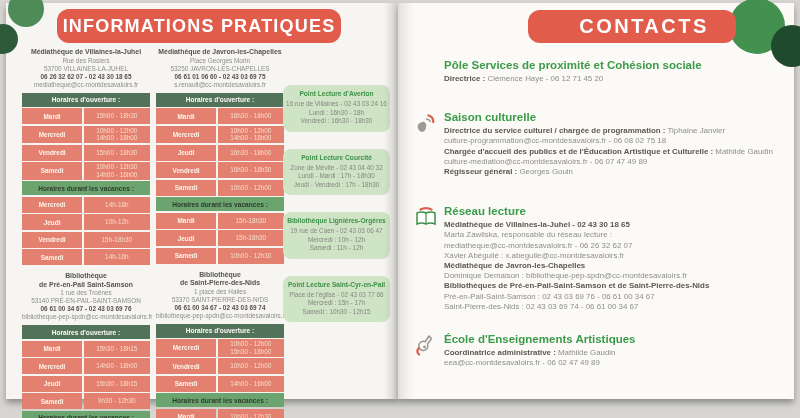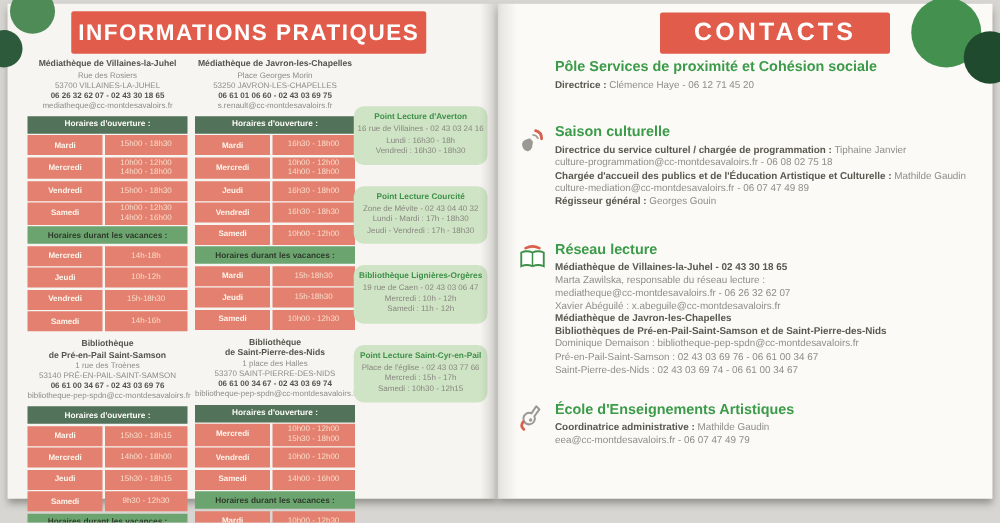--- a/index.html
+++ b/index.html
@@ -12,23 +12,23 @@
   .page-left{left:6px;width:392px;background:#f6f5f1;}
   .page-right{left:398px;width:396px;background:#fbfaf7;}
   .spine{position:absolute;left:384px;top:3px;width:30px;height:396px;z-index:4;pointer-events:none;
     background:linear-gradient(to right,rgba(0,0,0,0) 0%,rgba(95,93,87,0.22) 42%,rgba(140,138,130,0.16) 58%,rgba(0,0,0,0) 100%);}
   .circle{position:absolute;border-radius:50%;z-index:5;}
   .c1{left:8px;top:-9px;width:36px;height:36px;background:#4e8b56;}
   .c2{left:-12px;top:24px;width:30px;height:30px;background:#2d5a3b;}
   .c3{left:729px;top:-2px;width:56px;height:56px;background:#43904f;}
   .c4{left:771px;top:25px;width:42px;height:42px;background:#1f4a2e;}
   .banner{position:absolute;z-index:6;background:#e25c4b;color:#fff;font-weight:bold;
-    display:flex;align-items:center;justify-content:center;border-radius:2px;}
+    display:flex;align-items:center;justify-content:center;border-radius:12px;}
   .banner-left{left:57px;top:9px;width:284px;height:34px;font-size:18px;letter-spacing:1.2px;}
-  .banner-right{left:528px;top:10px;width:184px;height:33px;font-size:20px;letter-spacing:2.5px;}
+  .banner-right{left:528px;top:10px;width:184px;height:33px;font-size:20px;letter-spacing:2.5px;padding-left:24px;}
 
   
   .col{position:absolute;z-index:3;}
   .colA{left:22px;top:48px;width:128px;}
   .colB{left:156px;top:48px;width:128px;}
   .colC{left:283px;top:85px;width:107px;}
   .venue + .venue{margin-top:7px;}
   .venue-head{text-align:center;margin-bottom:4px;}
   .v-title{font-size:6.9px;font-weight:bold;color:#55544d;line-height:8.5px;}
   .v-line{font-size:6.4px;color:#8e8e88;line-height:8px;}
@@ -41,21 +41,21 @@
   .hrow{display:grid;grid-template-columns:47% 1fr;gap:1.5px;}
   .hrow > div{background:#e4806f;display:flex;flex-direction:column;justify-content:center;
     align-items:center;min-height:14px;padding:1px 0;}
   .dcell{font-size:6.4px;font-weight:bold;color:#fdf4ea;}
   .tcell .tline{font-size:6.4px;color:#f8dcca;line-height:7.8px;}
   .pbox{background:#cfe4c5;border-radius:8px;padding:5px 2px 6px;text-align:center;margin-bottom:17px;}
   .pbox-title{font-size:6.6px;font-weight:bold;color:#3e9049;line-height:8.5px;margin-bottom:1.5px;}
   .pbox-line{font-size:6.4px;color:#87877f;line-height:8.5px;white-space:nowrap;}
 
   
-  .sections{position:absolute;left:444px;top:48px;width:344px;z-index:3;}
+  .sections{position:absolute;left:444px;top:59px;width:344px;z-index:3;}
   .section{position:relative;}
   .sec-heading{font-size:11.5px;font-weight:bold;color:#3c9b49;margin-bottom:3px;}
   .sec-line{font-size:7.9px;color:#8e8e88;line-height:10.2px;}
   .sec-line b{color:#5a594f;}
   .sec-icon{position:absolute;left:-30px;top:0px;width:24px;height:24px;}
 </style>
 </head>
 <body>
 
 <div class="page page-left"></div>
@@ -330,28 +330,28 @@
           <path d="M3 8 q4.5 -2 9 0 q4.5 -2 9 0 v11 q-4.5 -2 -9 0 q-4.5 -2 -9 0 z" fill="#ffffff" stroke="#3e9049" stroke-width="1.5"></path>
           <line x1="12" y1="8" x2="12" y2="19" stroke="#3e9049" stroke-width="1.2"></line>
           <path d="M6.5 4.5 q5.5 -2.8 11 0" stroke="#d95f4e" stroke-width="2.2" fill="none" stroke-linecap="round"></path>
         </svg></span>
       <div class="sec-heading">Réseau lecture</div>
       <div class="sec-line"><b>Médiathèque de Villaines-la-Juhel - 02 43 30 18 65</b></div>
       <div class="sec-line"><span>Marta Zawilska, responsable du réseau lecture :</span></div>
       <div class="sec-line"><span>mediatheque@cc-montdesavaloirs.fr - 06 26 32 62 07</span></div>
       <div class="sec-line"><span>Xavier Abéguilé :  x.abeguile@cc-montdesavaloirs.fr</span></div>
       <div class="sec-line"><b>Médiathèque de Javron-les-Chapelles</b></div>
+      <div class="sec-line"><span>Dominique Demaison : bibliotheque-pep-spdn@cc-montdesavaloirs.fr</span></div>
       <div class="sec-line"><b>Bibliothèques de Pré-en-Pail-Saint-Samson et de Saint-Pierre-des-Nids</b></div>
-      <div class="sec-line"><span>Dominique Demaison : bibliotheque-pep-spdn@cc-montdesavaloirs.fr</span></div>
       <div class="sec-line"><span>Pré-en-Pail-Saint-Samson : 02 43 03 69 76 - 06 61 00 34 67</span></div>
       <div class="sec-line"><span>Saint-Pierre-des-Nids : 02 43 03 69 74 - 06 61 00 34 67</span></div>
     </div>
     <div class="section" style="margin-bottom: 0px;">
       <span class="sec-icon"><svg viewBox="0 0 24 24" width="24" height="24">
           <path d="M15 3 l2.5 2.5 -4 5.5 a4.6 4.6 0 1 1 -2.3 -2.3 z" fill="none" stroke="#9a9a93" stroke-width="1.6" stroke-linejoin="round"></path>
           <circle cx="10.5" cy="14" r="1.4" fill="#9a9a93"></circle>
           <path d="M4.5 15.5 q-2.6 3.2 0.6 6" stroke="#d95f4e" stroke-width="2.2" fill="none" stroke-linecap="round"></path>
         </svg></span>
       <div class="sec-heading">École d'Enseignements Artistiques</div>
       <div class="sec-line"><b>Coordinatrice administrative :</b><span> Mathilde Gaudin</span></div>
-      <div class="sec-line"><span>eea@cc-montdesavaloirs.fr - 06 07 47 49 79</span></div>
+      <div class="sec-line"><span>eea@cc-montdesavaloirs.fr - 06 02 47 49 89</span></div>
     </div>
   </div>
 
 </body></html>

